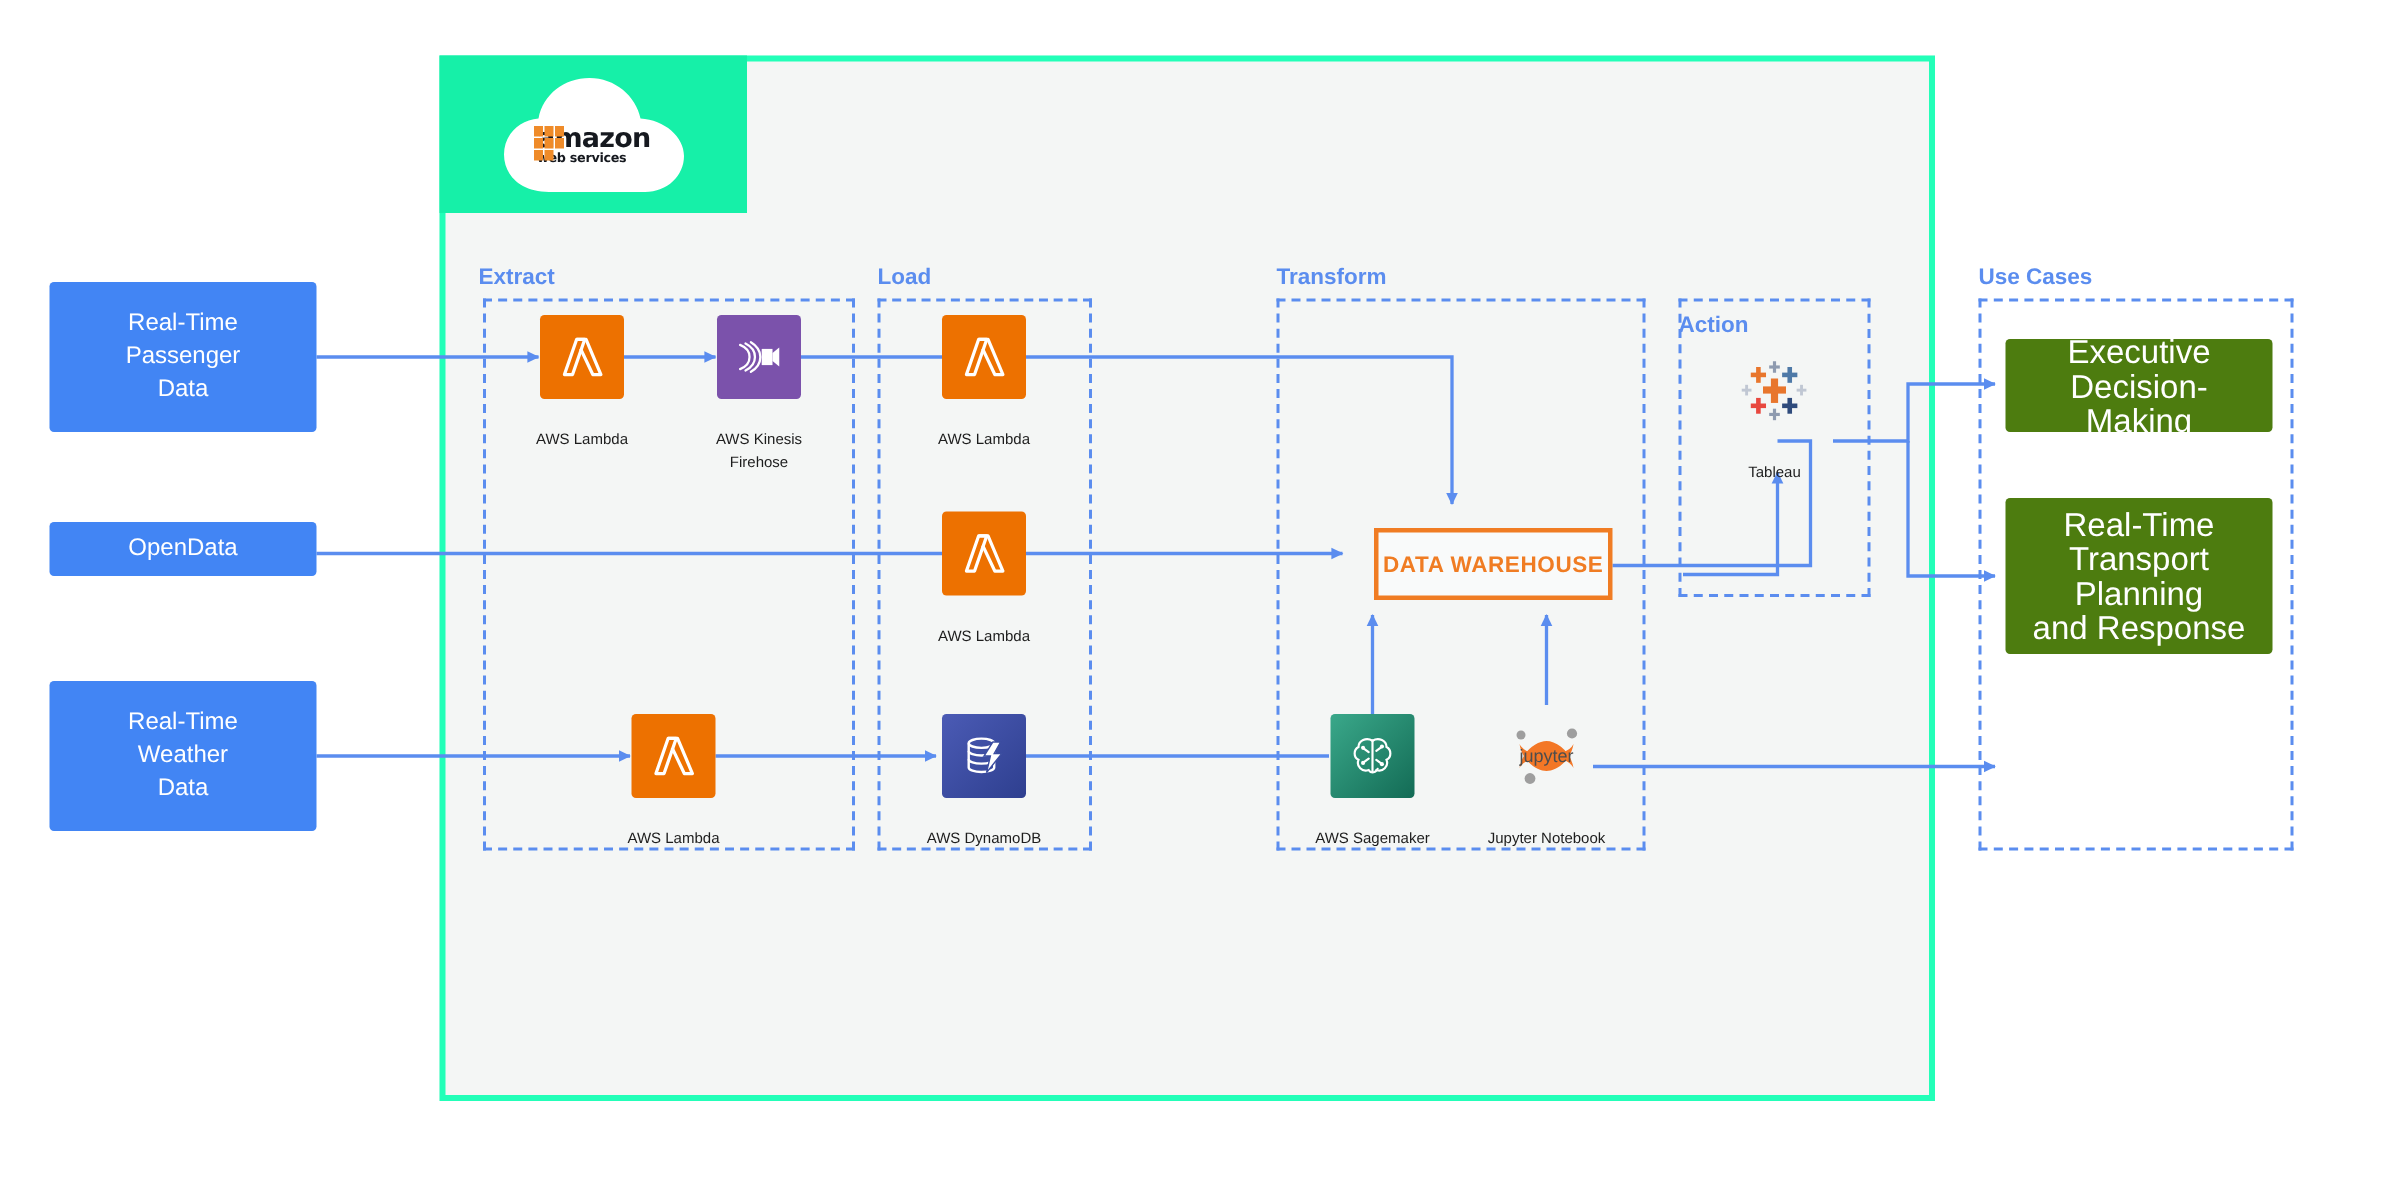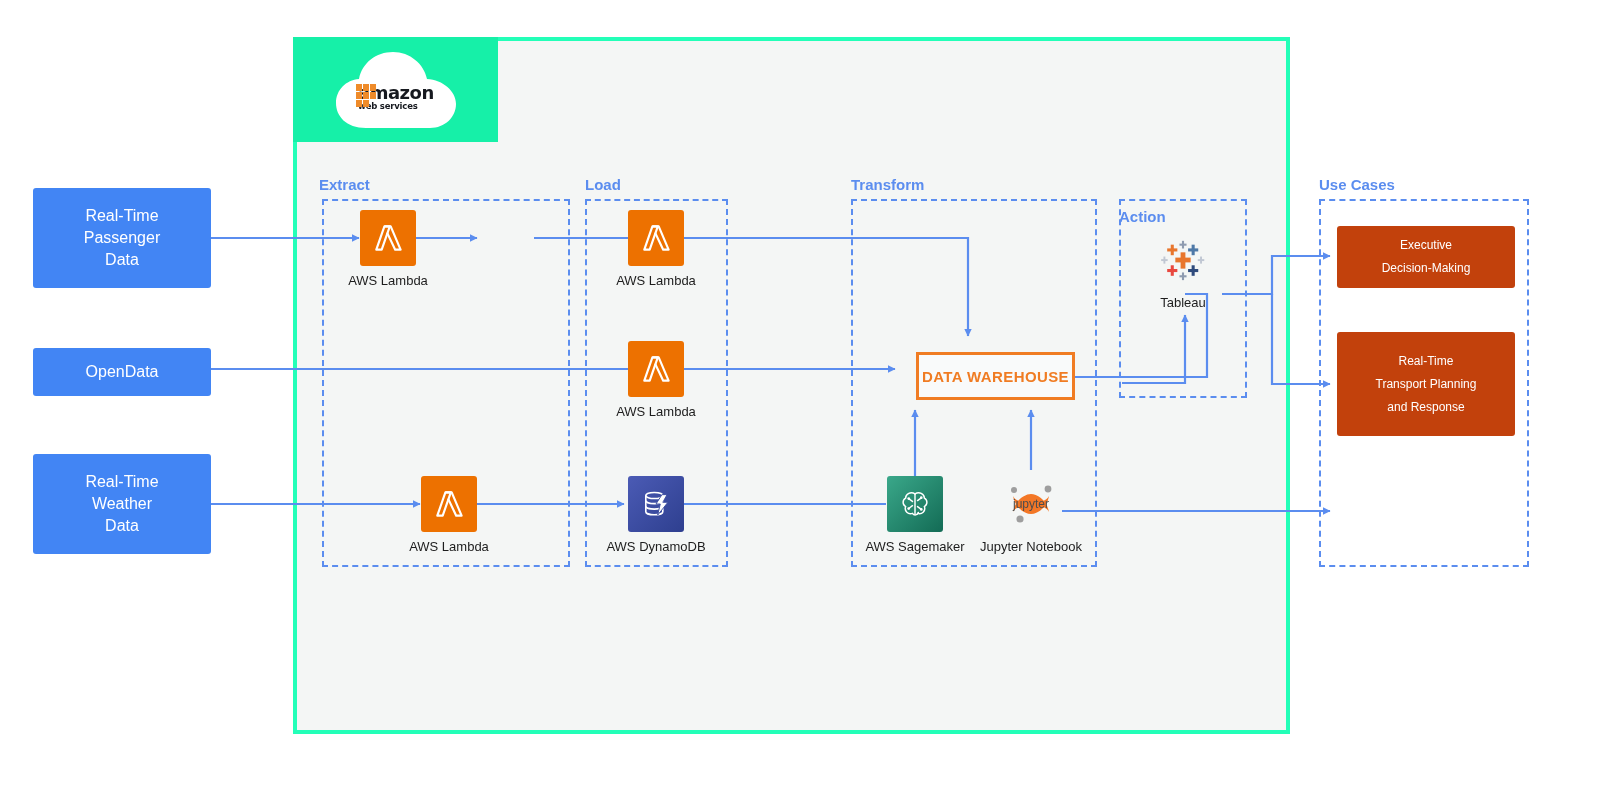--- a/index.html
+++ b/index.html
@@ -82,24 +82,24 @@
     line-height: 22px;
     display: flex;
     align-items: center;
     justify-content: center;
     text-align: center;
   }
 
   
   .uc-box {
     position: absolute;
-    background: #c2410c;
+    background: #4d7c0f;
     border-radius: 3px;
     color: #ffffff;
-    font-size: 12px;
+    font-size: 22px;
     line-height: 23px;
     display: flex;
     align-items: center;
     justify-content: center;
     text-align: center;
     padding: 0 8px;
   }
 
   
   .dw-box {
@@ -115,22 +115,22 @@
 
   
   .node { position: absolute; }
   .node-icon {
     width: 56px; height: 56px;
     border-radius: 3px;
     display: flex; align-items: center; justify-content: center;
     margin: 0 auto;
   }
   .node-label {
-    margin-top: 7px;
-    font-size: 13px;
+    margin-top: 20px;
+    font-size: 10px;
     line-height: 15px;
     color: #1d1d1d;
     text-align: center;
     white-space: nowrap;
   }
   .icon-lambda  { background: #ed7100; }
   .icon-kinesis { background: #7b52ab; }
   .icon-dynamo  { background: #3b4da0; background: linear-gradient(135deg,#4b5bb5,#2e3f8f); }
   .icon-sage    { background: linear-gradient(135deg,#3aa88a,#136b55); }
   .icon-plain   { background: transparent; }
@@ -214,21 +214,21 @@
 
       <path d="M1062,511 L1330,511" marker-end="url(#arr)"></path>
     </g>
   </svg>
 
   <div class="src-box" style="left:33px; top:188px; width:178px; height:100px;">
     <span class="tab-label" style="white-space: pre-line;">Real-Time
 Passenger
 Data</span>
   </div>
-  <div class="src-box" style="left:33px; top:348px; width:178px; height:48px;">
+  <div class="src-box" style="left:33px; top:348px; width:178px; height:36px;">
     <span class="tab-label">OpenData</span>
   </div>
   <div class="src-box" style="left:33px; top:454px; width:178px; height:100px;">
     <span class="tab-label" style="white-space: pre-line;">Real-Time
 Weather
 Data</span>
   </div>
 
   <div class="group-box" style="left:322px; top:199px; width:248px; height:368px;"></div>
   <div class="group-label" style="left:319px; top:176px;">Extract</div>
@@ -248,20 +248,35 @@
   <div class="node" style="left:332px; top:210px; width:112px;">
     <div class="node-icon icon-lambda">
       <svg viewBox="0 0 40 40" width="36" height="36">
         <path d="M7 33 L16 7 L22 7 L13 33 Z" fill="none" stroke="#fff" stroke-width="2.4" stroke-linejoin="round"></path>
         <path d="M19 14 L28 33 L34 33 L23 7 L16 7" fill="none" stroke="#fff" stroke-width="2.4" stroke-linejoin="round"></path>
       </svg>
     </div>
     <div class="node-label">AWS Lambda</div>
   </div>
 
+  <div class="node" style="left:450px; top:210px; width:112px;">
+    <div class="node-icon icon-kinesis">
+      <svg viewBox="0 0 40 40" width="36" height="36">
+        <g stroke="#fff" stroke-width="1.7" fill="none" stroke-linecap="round">
+          <path d="M6 11 C11 13 13 16 13 20 C13 24 11 27 6 29"></path>
+          <path d="M10 10 C15 12.5 17 16 17 20 C17 24 15 27.5 10 30"></path>
+          <path d="M14 9 C19 12 21 16 21 20 C21 24 19 28 14 31"></path>
+        </g>
+        <path d="M22 14 L30 14 L30 26 L22 26 Z" fill="#fff"></path>
+        <path d="M30 17 L35 13 L35 27 L30 23 Z" fill="#fff"></path>
+      </svg>
+    </div>
+    <div class="node-label" style="white-space:pre-line">AWS Kinesis
+Firehose</div>
+  </div>
 
   <div class="node" style="left:393px; top:476px; width:112px;">
     <div class="node-icon icon-lambda">
       <svg viewBox="0 0 40 40" width="36" height="36">
         <path d="M7 33 L16 7 L22 7 L13 33 Z" fill="none" stroke="#fff" stroke-width="2.4" stroke-linejoin="round"></path>
         <path d="M19 14 L28 33 L34 33 L23 7 L16 7" fill="none" stroke="#fff" stroke-width="2.4" stroke-linejoin="round"></path>
       </svg>
     </div>
     <div class="node-label">AWS Lambda</div>
   </div>

